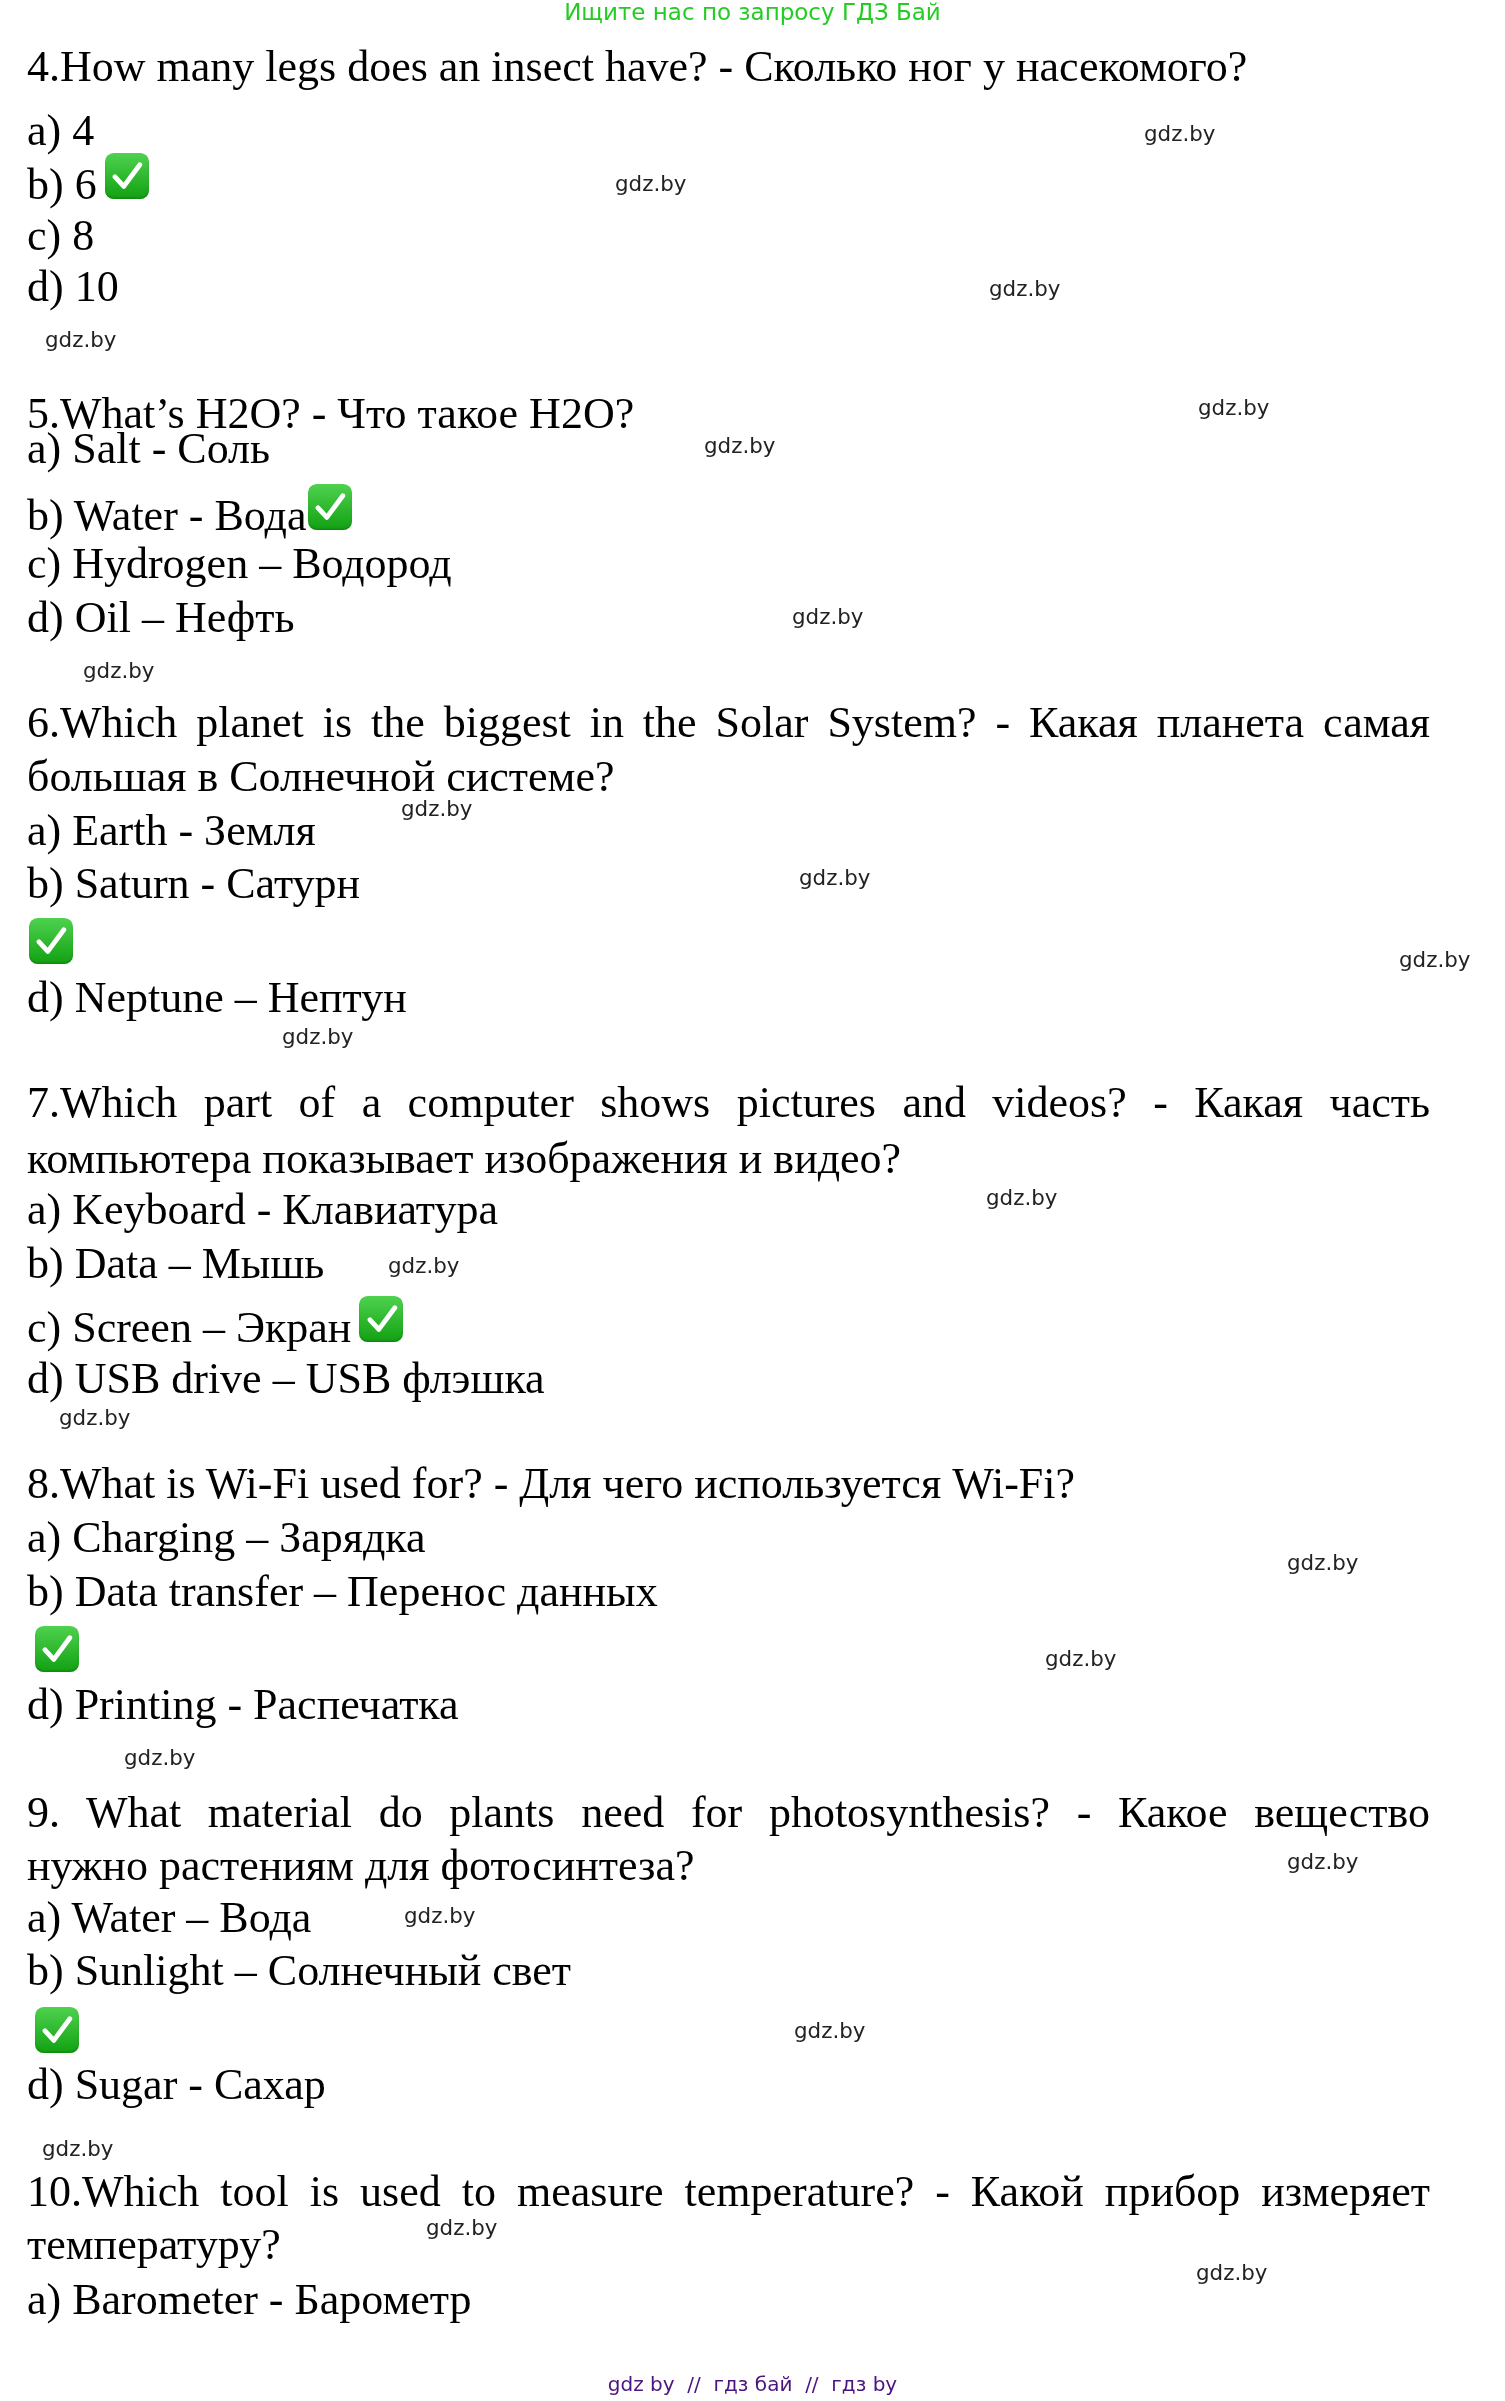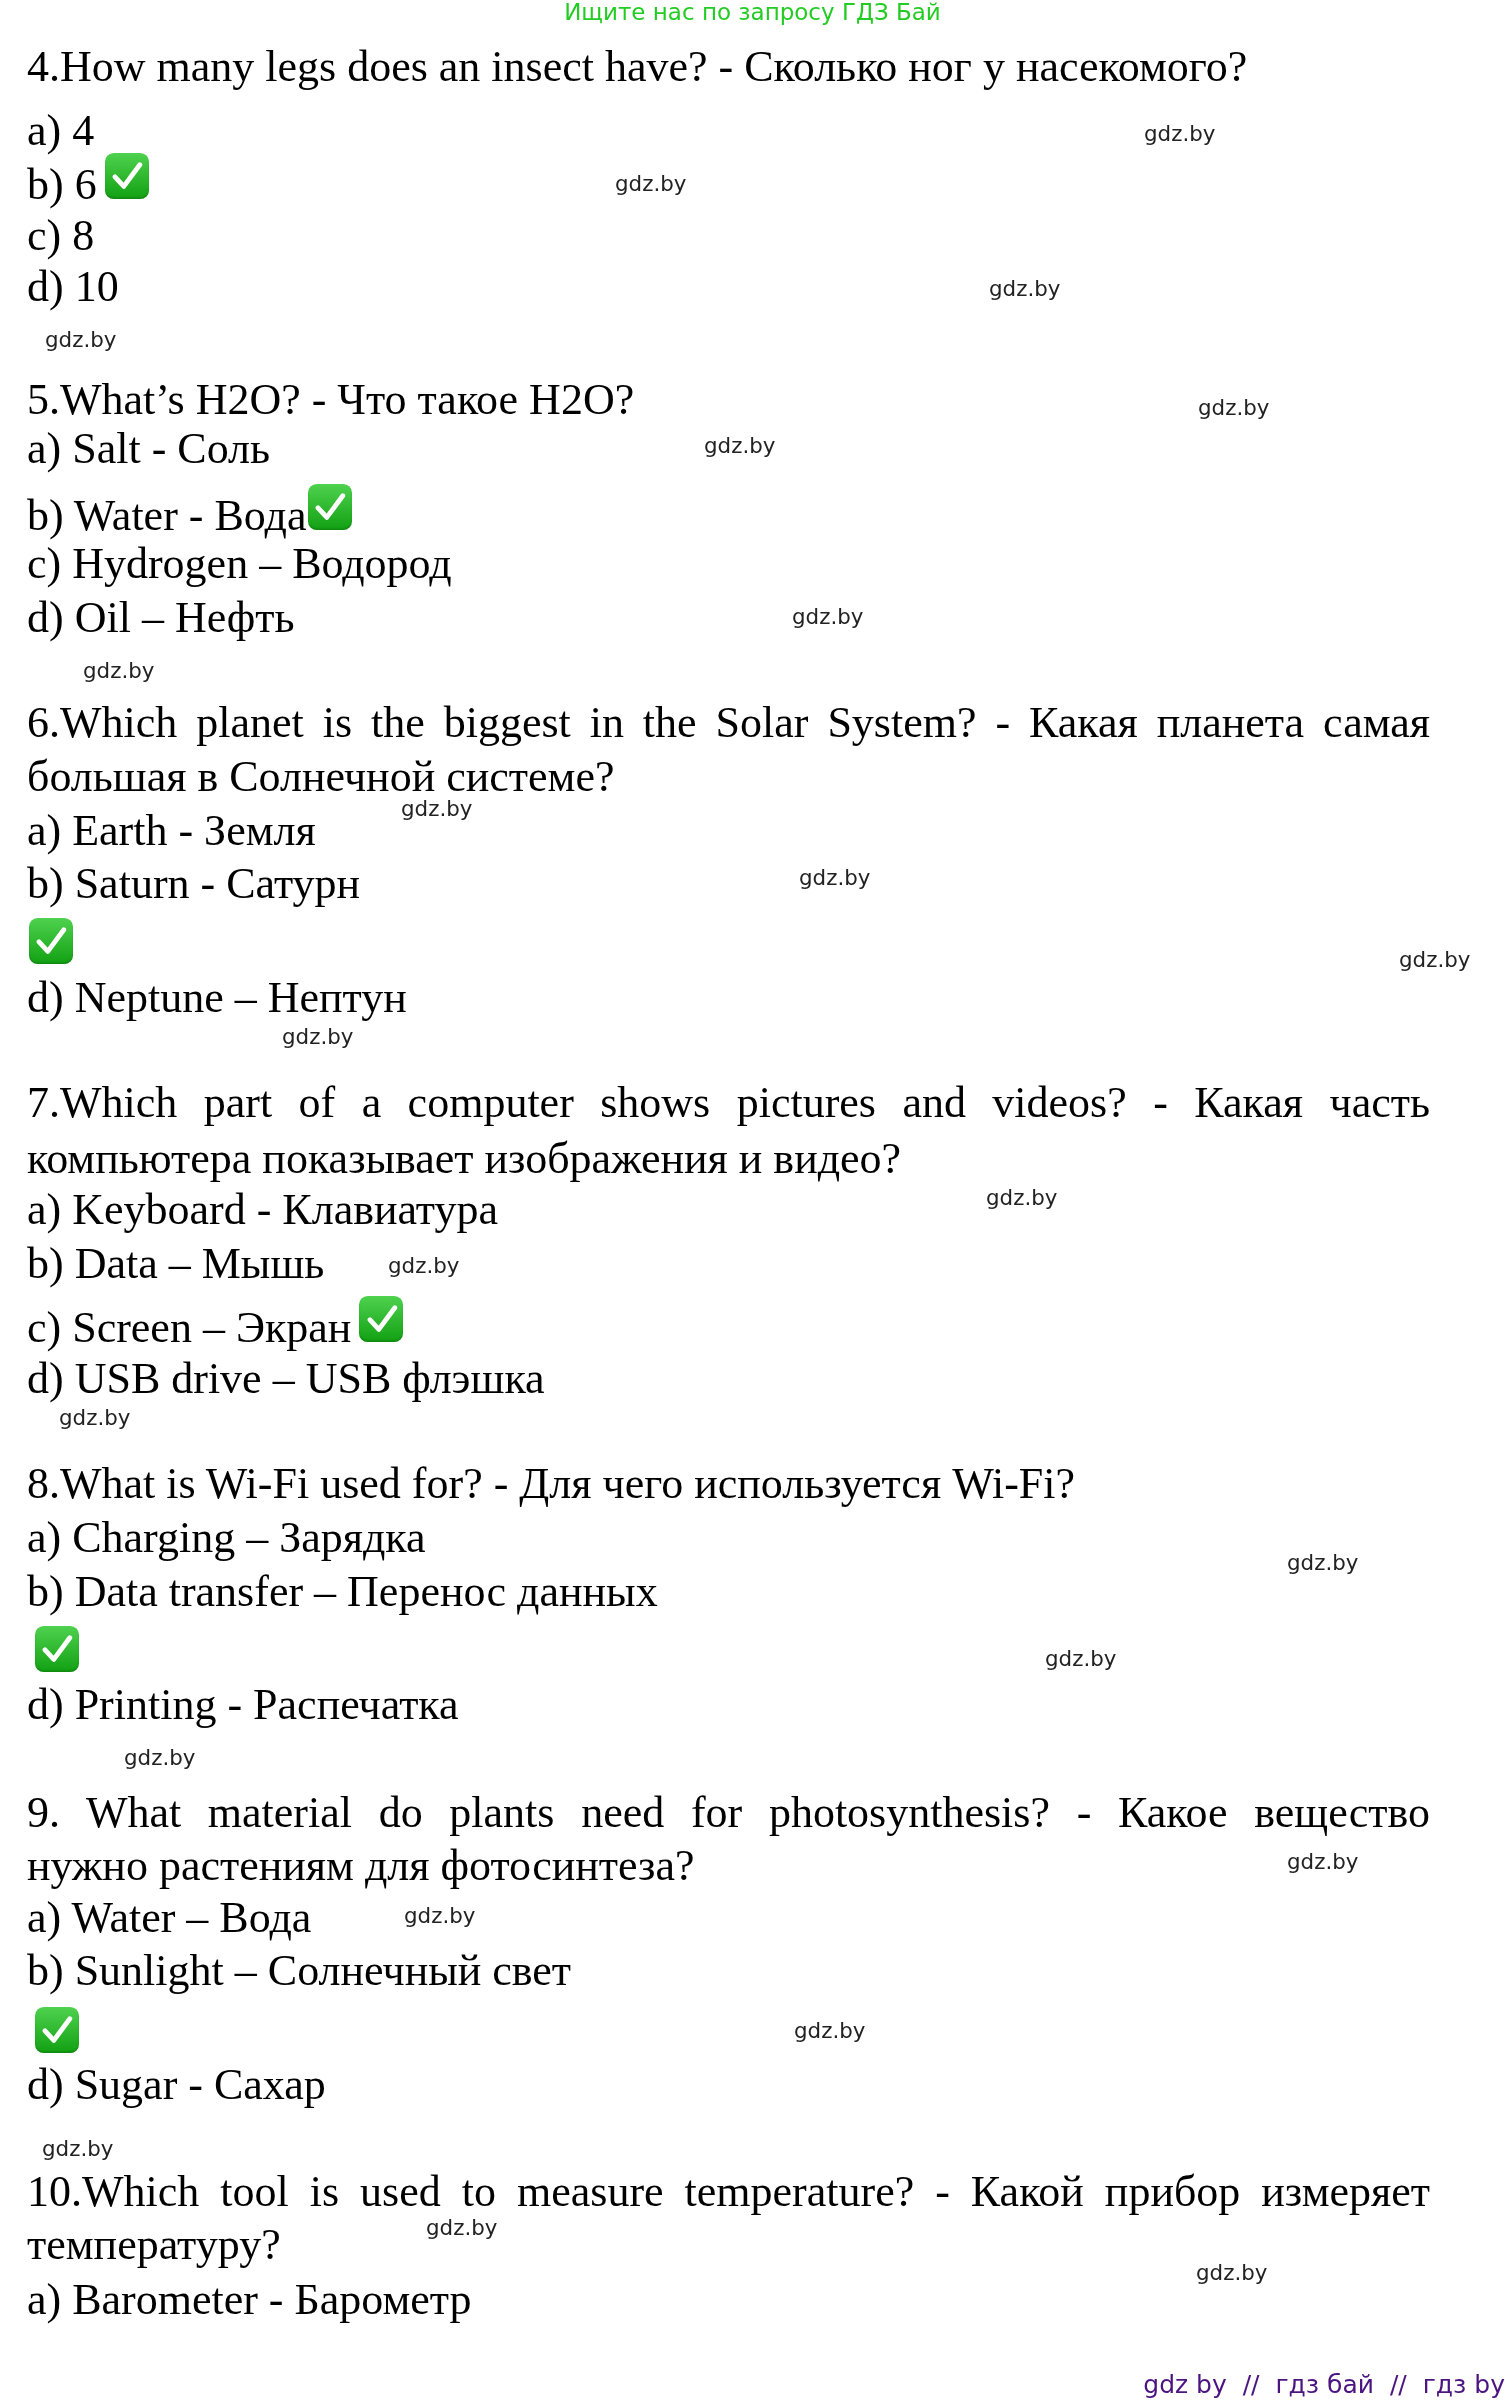--- a/index.html
+++ b/index.html
@@ -4,21 +4,21 @@
 <style>
   html, body { margin: 0; padding: 0; background: #ffffff; }
   body { width: 1505px; height: 2401px; position: relative; overflow: hidden; }
   .header {
     position: absolute; left: 0; width: 1505px; top: 0; height: 25.4px;
     text-align: center; font-family: "DejaVu Sans", sans-serif; font-size: 23px;
     line-height: 25.4px; color: #22cc22;
   }
   .footer {
     position: absolute; left: 0; width: 1505px; top: 2370px; height: 29px;
-    text-align: right; font-family: "DejaVu Sans", sans-serif; font-size: 25px;
+    text-align: center; font-family: "DejaVu Sans", sans-serif; font-size: 20px;
     line-height: 29px; color: #4b1480; white-space: pre;
   }
   .line {
     position: absolute; left: 27px;
     font-family: "Liberation Serif", serif; font-size: 44px; line-height: 44px;
     color: #000; white-space: nowrap;
   }
   .line.just {
     width: 1403px; white-space: normal; text-align: justify; text-align-last: justify;
   }
@@ -44,21 +44,21 @@
   <div class="line" style="top:45px">4.How many legs does an insect have? - Сколько ног у насекомого?</div>
   <div class="line" style="top:109px"><span>a) 4</span></div>
   <div class="line" style="top:153px"><span>b) 6</span><span class="check"><svg viewBox="0 0 40 40">
           <path d="M5 21 L16 33 L36 6" stroke="#fff" stroke-width="6" fill="none" stroke-linecap="round" stroke-linejoin="round"></path>
         </svg></span></div>
   <div class="line" style="top:214px"><span>c) 8</span></div>
   <div class="line" style="top:265px"><span>d) 10</span></div>
 </div>
 
 <div>
-  <div class="line" style="top:378px">5.What’s H2O? - Что такое H2O?</div>
+  <div class="line" style="top:392px">5.What’s H2O? - Что такое H2O?</div>
   <div class="line" style="top:427px"><span>a) Salt - Соль</span></div>
   <div class="line" style="top:484px"><span>b) Water - Вода</span><span class="check tight"><svg viewBox="0 0 40 40">
           <path d="M5 21 L16 33 L36 6" stroke="#fff" stroke-width="6" fill="none" stroke-linecap="round" stroke-linejoin="round"></path>
         </svg></span></div>
   <div class="line" style="top:542px"><span>c) Hydrogen – Водород</span></div>
   <div class="line" style="top:596px"><span>d) Oil – Нефть</span></div>
 </div>
 
 <div>
   <div class="line just" style="top:701px">6.Which planet is the biggest in the Solar System? - Какая планета самая</div>

